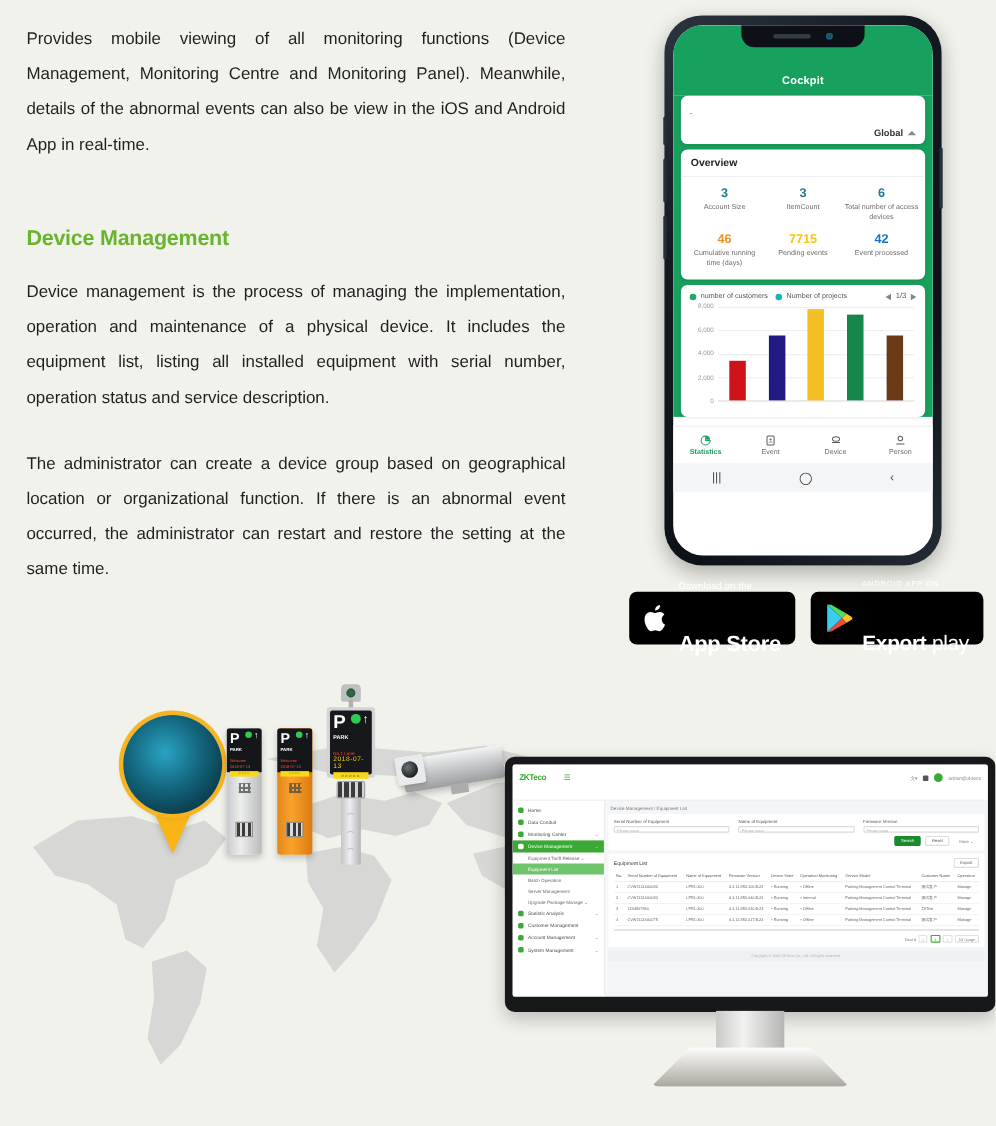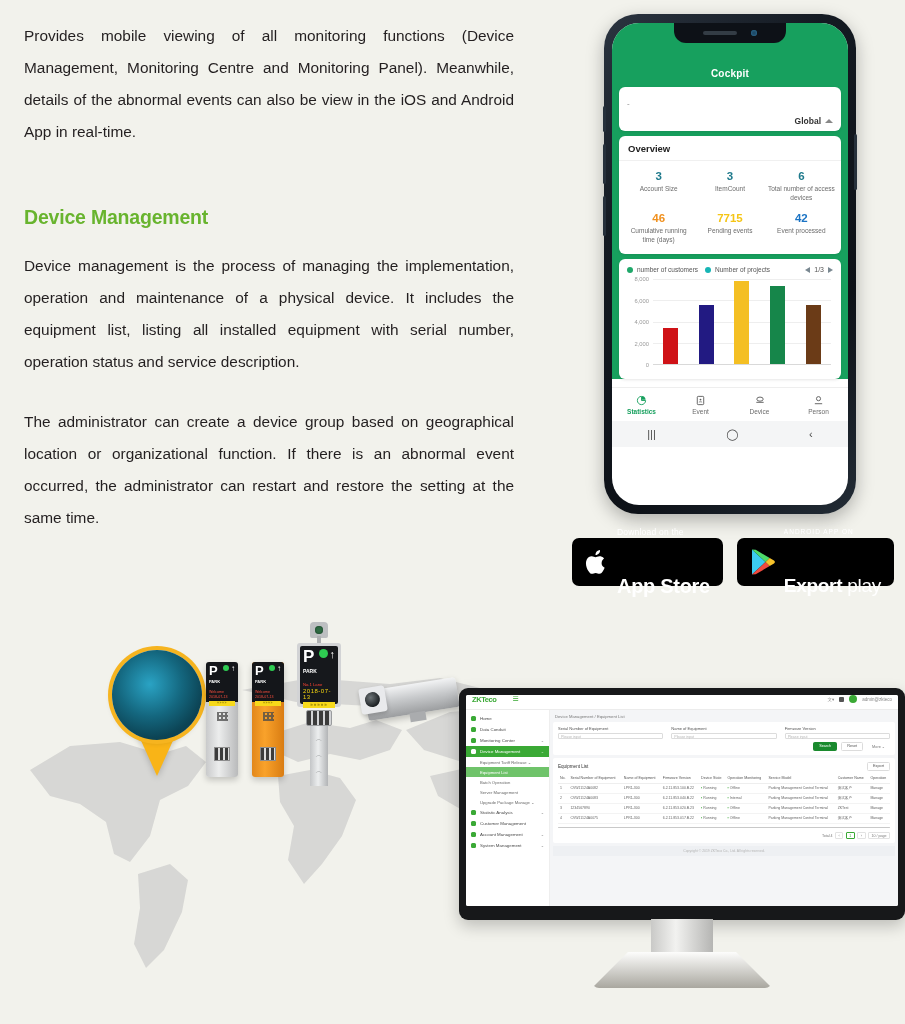--- a/index.html
+++ b/index.html
@@ -181,21 +181,21 @@
      background:#17181a; border-radius:9px; padding:7px 7px 14px 7px;
      box-shadow: 0 6px 16px rgba(0,0,0,.22); }
   .mon-screen { width:100%; height:100%; background:#fff; border-radius:2px; overflow:hidden; position:relative; }
   .mon-stand-neck { position:absolute; left:50%; transform:translateX(-50%); top:231px; width:62px; height:38px;
      background: linear-gradient(90deg,#c9c9c7,#f2f2f0 40%,#b5b5b3); }
   .mon-stand-base { position:absolute; left:50%; transform:translateX(-50%); top:264px; width:180px; height:36px;
      background: linear-gradient(180deg,#fdfdfc,#a9a79f);
      clip-path: polygon(20% 0,80% 0,100% 100%,0 100%); border-radius:0 0 7px 7px; }
 
   
-  .d-top { height:15px; background:#fff; border-bottom:1px solid #ececec; display:flex; align-items:flex-start; padding:0 6px; }
+  .d-top { height:15px; background:#fff; border-bottom:1px solid #ececec; display:flex; align-items:flex-end; padding:16px 6px; }
   .zk { font-size:7.5px; font-weight:bold; color:#111; letter-spacing:-.4px; }
   .zk span { color:#3aa935; }
   .d-burger { margin-left:16px; color:#3aa935; font-size:7px; }
   .d-right { margin-left:auto; display:flex; align-items:center; gap:5px; }
   .d-av { width:8px;height:8px;border-radius:50%;background:#3aa935; }
   .d-tiny { font-size:4.5px; color:#888; }
   .d-sq { width:5px;height:5px;background:#555;border-radius:1px; }
   .d-main { display:flex; height: calc(100% - 15px); }
   .d-side { width:84px; background:#fff; border-right:1px solid #eee; padding-top:3px; }
   .d-item { display:flex; align-items:center; gap:4px; padding:3px 5px; font-size:4.4px; color:#4a4a4a; }

